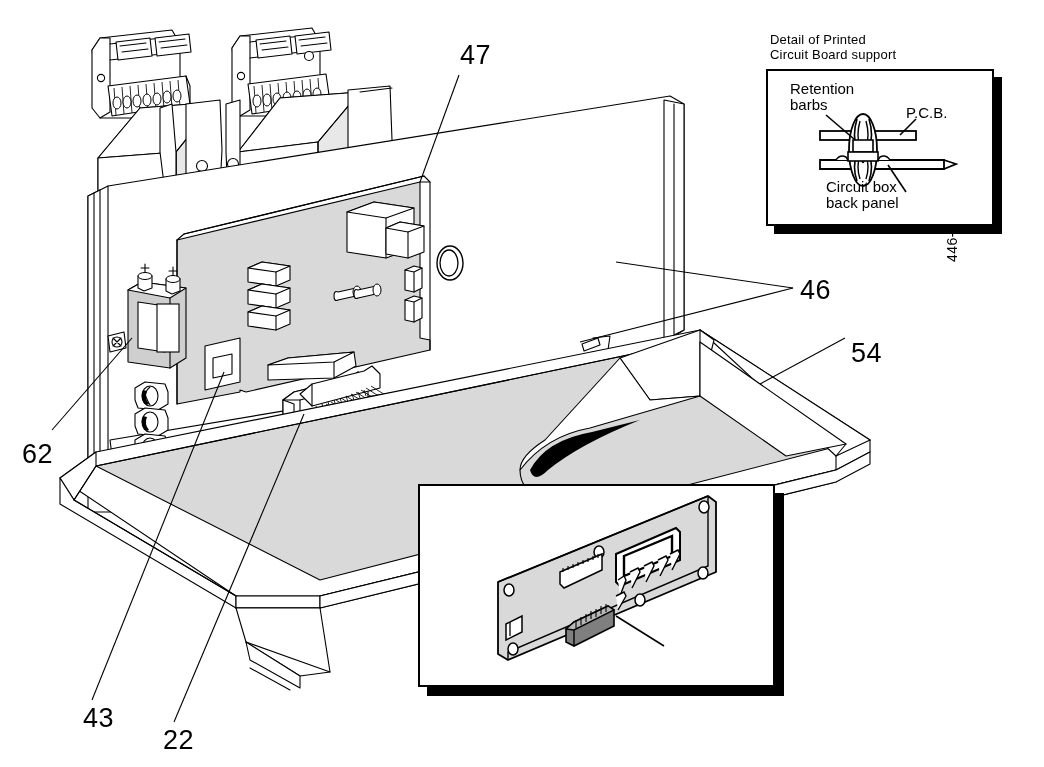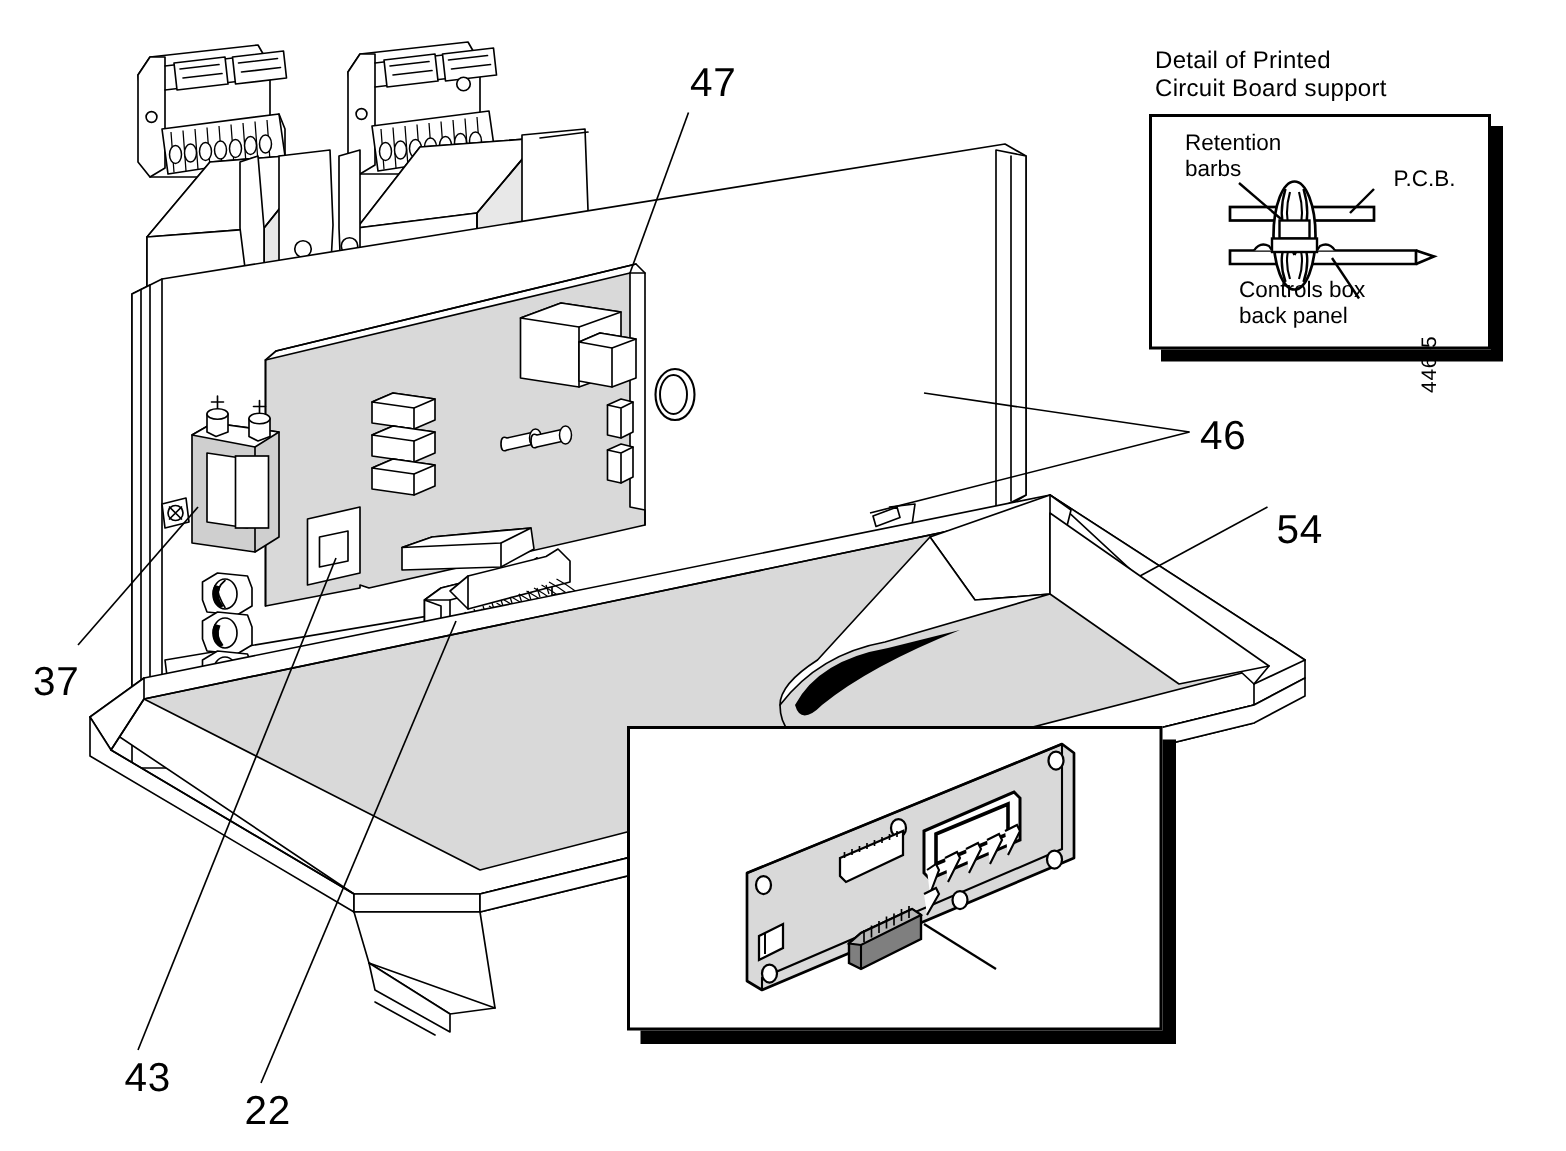--- a/index.html
+++ b/index.html
@@ -24,21 +24,21 @@
     line-height:1;
   }
 
   
   #detail-panel{
     position:absolute;
     left:766px; top:32px;
     width:232px;
   }
   #detail-title{
-    font-size:16px;
+    font-size:13px;
     line-height:1.18;
     letter-spacing:0.2px;
     margin:0 0 6px 4px;
     white-space:pre-line;
   }
   #detail-box-wrap{position:relative;width:228px;height:157px;padding-left:36px;}
   #detail-shadow{
     position:absolute;left:8px;top:8px;
     width:228px;height:157px;background:#000;
   }
@@ -384,21 +384,21 @@
       <path class="leader" d="M92,700 L224,372"></path>
 
       <path class="leader" d="M174,722 L304,414"></path>
     </g>
 
   </svg>
 
   <div class="callout" style="left:460px;top:42px;">47</div>
   <div class="callout" style="left:800px;top:277px;">46</div>
   <div class="callout" style="left:851px;top:340px;">54</div>
-  <div class="callout" style="left:22px;top:441px;">37</div>
+  <div class="callout" style="left:22px;top:441px;">62</div>
   <div class="callout" style="left:83px;top:705px;">43</div>
   <div class="callout" style="left:163px;top:727px;">22</div>
   <div class="callout" style="left:673px;top:638px;">48</div>
 
   <div id="detail-panel">
     <div id="detail-title">Detail of Printed
 Circuit Board support</div>
 
     <div id="detail-box-wrap">
       <div id="detail-shadow"></div>
@@ -434,22 +434,22 @@
           <path d="M124,91 Q120,85 114,88 L112,91" fill="#fff" stroke="#000" stroke-width="1.5"></path>
         </g>
 
         <path d="M60,46 L88,70" fill="none" stroke="#000" stroke-width="1.6"></path>
         <path d="M150,50 L134,66" fill="none" stroke="#000" stroke-width="1.6"></path>
         <path d="M140,123 L122,96" fill="none" stroke="#000" stroke-width="1.6"></path>
       </svg>
 
       <div class="detail-label" style="left:24px;top:12px;">Retention
 barbs</div>
-      <div class="detail-label" style="left:140px;top:36px;margin-left:23px;">P.C.B.</div>
-      <div class="detail-label" style="left:60px;top:110px;">Controls box
+      <div class="detail-label" style="left:140px;top:36px;">P.C.B.</div>
+      <div class="detail-label" style="left:60px;top:110px;">Circuit box
 back panel</div>
     </div>
   </div>
 
   <div id="figcode">446-5</div>
 
   <div id="inset-wrap">
     <div id="inset-shadow"></div>
     <div id="inset-box"></div>
 

